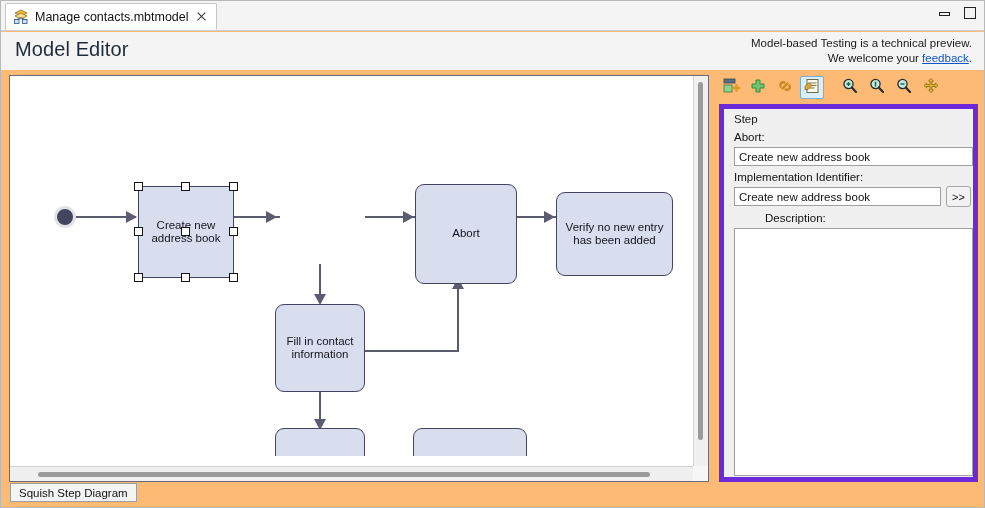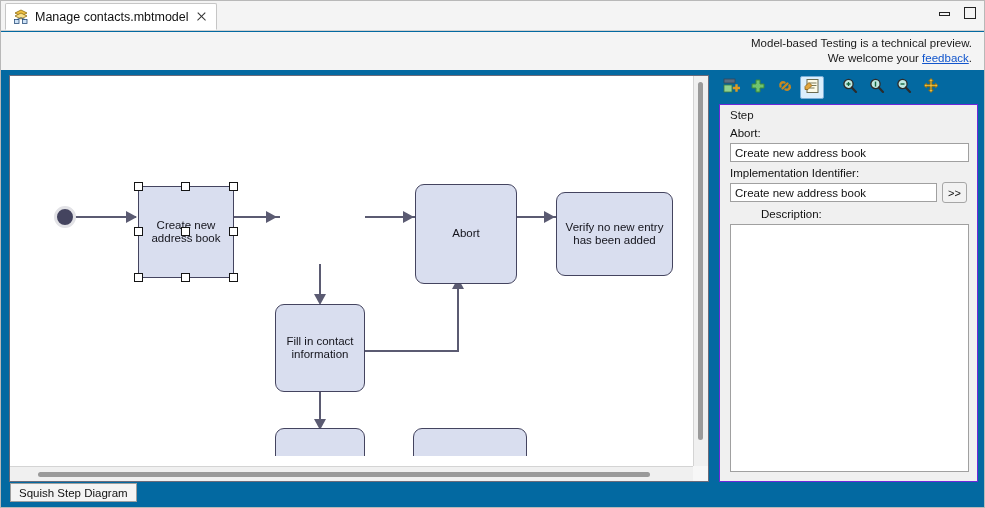--- a/index.html
+++ b/index.html
@@ -3,21 +3,21 @@
 <meta charset="utf-8">
 <style>
   html,body{margin:0;padding:0;}
   body{
     width:985px;height:508px;overflow:hidden;
     background:#f0f0f0;
     font-family:"Liberation Sans", sans-serif;
     font-size:12px;color:#1a1a1a;
     -webkit-font-smoothing:antialiased;
   }
-  .app{position:relative;width:985px;height:508px;background:#0369a1;
+  .app{position:relative;width:985px;height:508px;background:#fdba74;
        border:1px solid #b8b8b8;box-sizing:border-box;}
 
   
   .titlebar{position:absolute;left:0;top:0;width:983px;height:30px;
             background:#f4f4f4;border-bottom:1px solid #d0d0d0;box-sizing:border-box;}
   .tab{position:absolute;left:4px;top:2px;height:27px;
        display:flex;align-items:center;gap:6px;padding:0 8px 0 7px;
        background:#ffffff;border:1px solid #c6c6c6;border-bottom:1px solid #ffffff;
        box-sizing:border-box;border-radius:2px 2px 0 0;}
   .tab-title{font-size:12.5px;color:#111;white-space:nowrap;}
@@ -94,21 +94,21 @@
 
   
   .prop-toolbar{position:absolute;left:718px;top:72px;width:259px;height:28px;
        display:flex;align-items:center;gap:3px;}
   .tb-btn{width:24px;height:23px;display:flex;align-items:center;justify-content:center;
           border:1px solid transparent;box-sizing:border-box;border-radius:2px;cursor:pointer;}
   .tb-btn.sel{background:#dbeefc;border:1px solid #7aaed6;}
   .tb-gap{width:8px;}
 
   .prop-panel{position:absolute;left:718px;top:103px;width:259px;height:378px;
-       background:#f0f0f0;border:1px solid #6d28d9;box-sizing:border-box;}
+       background:#f0f0f0;border:5px solid #6d28d9;box-sizing:border-box;}
   .group-title{position:absolute;left:10px;top:4px;font-size:11.5px;color:#1a1a1a;}
   .fld-label{position:absolute;font-size:11.5px;color:#111;}
   .txt{position:absolute;height:19px;background:#ffffff;border:1px solid #a0a0a0;
        box-sizing:border-box;padding:0 4px;font-size:11.5px;color:#111;
        font-family:"Liberation Sans",sans-serif;line-height:17px;}
   .btn-more{position:absolute;width:25px;height:21px;background:#f2f2f2;
        border:1px solid #a6a6a6;border-radius:3px;box-sizing:border-box;
        font-size:11px;color:#111;display:flex;align-items:center;justify-content:center;
        cursor:pointer;font-family:"Liberation Sans",sans-serif;}
   .desc-box{position:absolute;left:10px;top:221px;width:239px;height:248px;
@@ -135,20 +135,21 @@
       <span class="tab-close"></span>
     </div>
 
     <div class="wincontrols">
       <span class="win-min"></span>
       <span class="win-max"></span>
     </div>
   </div>
 
   <div class="header">
+    <div class="page-title">Model Editor</div>
     <div class="notice">
       <div>Model-based Testing is a technical preview.</div>
       <div><span>We welcome your </span><a href="#">feedback</a><span>.</span></div>
     </div>
   </div>
 
   <div class="canvas-wrap">
     <div class="canvas">
 
       <div class="edge h" style="left:56px;top:140px;width:70px;"></div>

